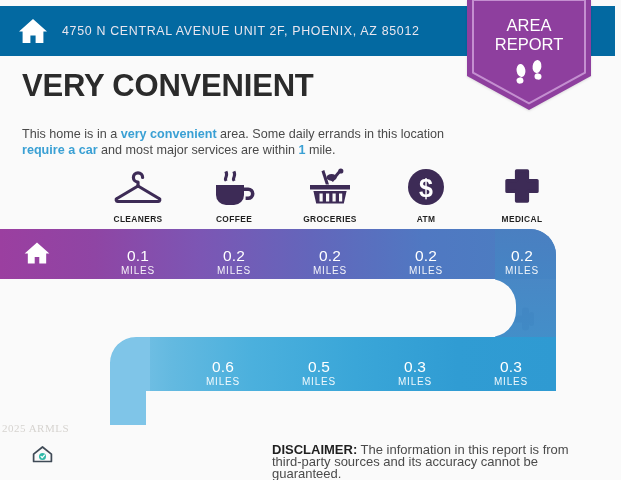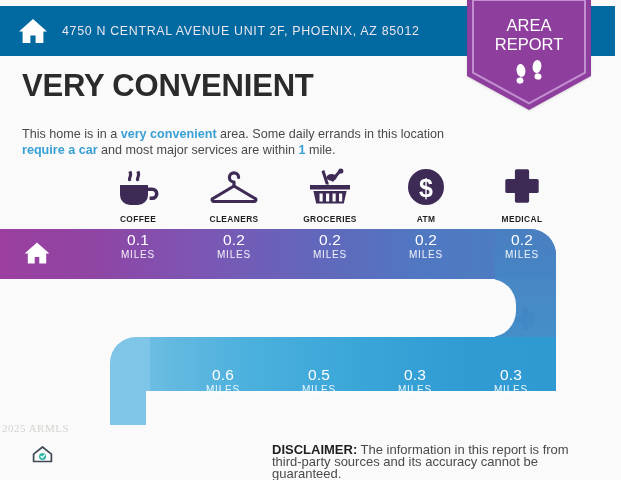--- a/index.html
+++ b/index.html
@@ -55,22 +55,22 @@
     margin-top:7px;font-size:8.4px;font-weight:bold;color:#1f1f1f;
     letter-spacing:.045em;text-align:center;white-space:nowrap;
   }
 
   
   .ribbon{position:absolute;left:0;top:225px;width:621px;height:200px;}
   .ribbon svg{display:block;}
 
   
   .vals{position:absolute;display:flex;}
-  .vals.r1{left:90px;top:231px;width:482px;}
-  .vals.r2{left:175px;top:366px;width:390px;}
+  .vals.r1{left:90px;top:247px;width:482px;}
+  .vals.r2{left:175px;top:358px;width:390px;}
   .val-cell{width:96px;text-align:center;color:#ffffff;}
   .val-num{font-size:15.5px;line-height:17px;font-weight:400;letter-spacing:.2px;}
   .val-unit{font-size:10px;letter-spacing:.08em;margin-top:1px;opacity:.92;}
 
   
   .ribbon-home{position:absolute;left:22px;top:238px;width:30px;height:30px;}
 
   
   .disclaimer{
     position:absolute;left:272px;top:444px;width:322px;
@@ -125,42 +125,42 @@
   <h1 class="headline">VERY CONVENIENT</h1>
 
   <p class="intro">
     <span>This home is in a </span><span class="hl">very convenient</span><span> area. Some daily errands in this location </span><span class="hl">require a car</span><span> and most major services are within </span><span class="hl">1</span><span> mile.</span>
   </p>
 
   <div class="icon-row row1">
 
     <div class="icon-cell">
       <span class="glyph">
+        <svg width="52" height="38" viewBox="0 0 52 38">
+          <g fill="none" stroke="#3d2b56" stroke-width="3.2" stroke-linecap="round" stroke-linejoin="round">
+            <path d="M26 17 V13 a4.6 4.6 0 1 1 4.6 -4.6"></path>
+            <path d="M26 17 L5 29.5 a1.6 1.6 0 0 0 .9 3 H46.1 a1.6 1.6 0 0 0 .9 -3 Z"></path>
+          </g>
+        </svg>
+      </span>
+      <span class="cap">CLEANERS</span>
+    </div>
+
+    <div class="icon-cell">
+      <span class="glyph">
         <svg width="44" height="38" viewBox="0 0 44 38">
           <g fill="#3d2b56">
             <path d="M4 16 H32 V26 a10 10 0 0 1 -10 10 H14 A10 10 0 0 1 4 26 Z"></path>
             <path d="M32 18.5 h4.2 a6.3 6.3 0 0 1 0 12.6 H33.6 v-3.6 h2.6 a2.7 2.7 0 0 0 0 -5.4 H32 Z"></path>
             <path d="M13 12.5 c-3-3 1.5-5 -0.6-9.5 l2.9-1.3 c2.6 5.3 -1.6 7.8 0.3 9.6 z"></path>
             <path d="M21 12.5 c-3-3 1.5-5 -0.6-9.5 l2.9-1.3 c2.6 5.3 -1.6 7.8 0.3 9.6 z"></path>
           </g>
         </svg>
       </span>
       <span class="cap">COFFEE</span>
-    </div>
-
-    <div class="icon-cell">
-      <span class="glyph">
-        <svg width="52" height="38" viewBox="0 0 52 38">
-          <g fill="none" stroke="#3d2b56" stroke-width="3.2" stroke-linecap="round" stroke-linejoin="round">
-            <path d="M26 17 V13 a4.6 4.6 0 1 1 4.6 -4.6"></path>
-            <path d="M26 17 L5 29.5 a1.6 1.6 0 0 0 .9 3 H46.1 a1.6 1.6 0 0 0 .9 -3 Z"></path>
-          </g>
-        </svg>
-      </span>
-      <span class="cap">CLEANERS</span>
     </div>
 
     <div class="icon-cell">
       <span class="glyph">
         <svg width="46" height="40" viewBox="0 0 46 40">
           <g fill="#3d2b56">
             <path d="M14.5 4.2 l2.8-1.2 L22 17.5 h-3.2 Z"></path>
             <ellipse cx="24.6" cy="10.4" rx="5" ry="3.4"></ellipse>
             <path d="M31.5 3.5 l2.4 1.8 -8 9.6 -2.4-1.8 Z"></path>
             <circle cx="33.8" cy="4" r="2.6"></circle>

